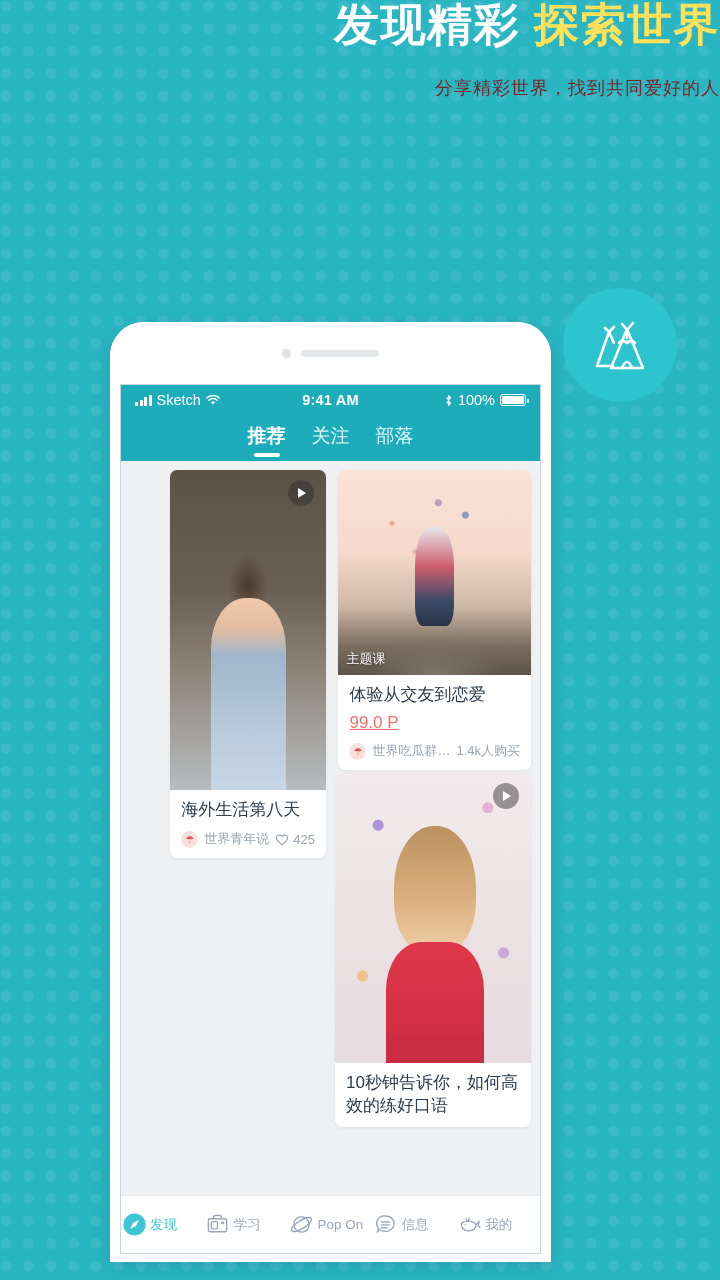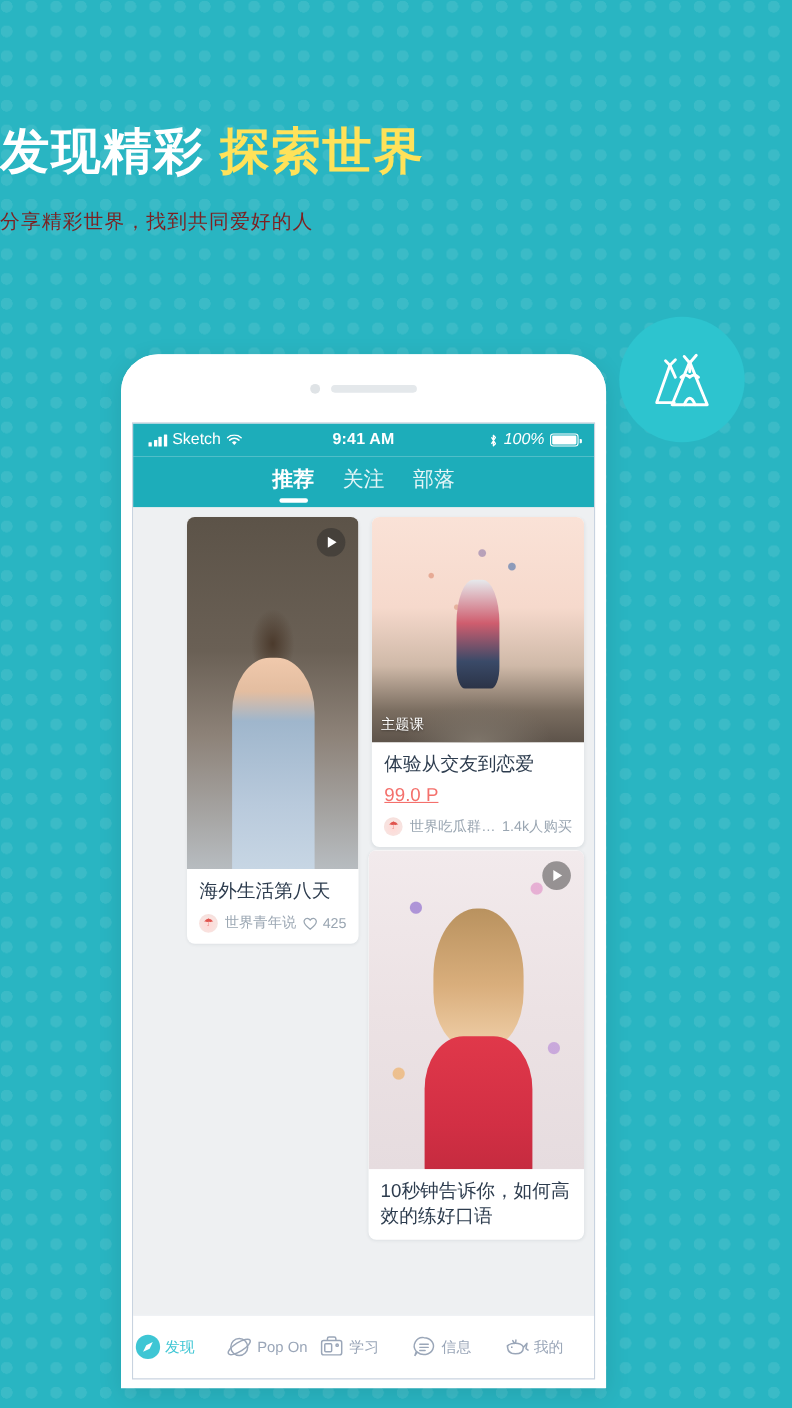--- a/index.html
+++ b/index.html
@@ -15,22 +15,21 @@
   
   #dots {
     position: absolute; inset: 0;
     background-image: radial-gradient(circle at 6px 6px, rgba(255,255,255,0.085) 5.2px, rgba(255,255,255,0) 5.6px);
     background-size: 22.5px 22.5px;
     pointer-events: none;
   }
   
   .hero {
     position: absolute; top: 0; left: 0; right: 0;
-    text-align: left;
-    padding-top: 113px;
+    text-align: right;
   }
   .hero-title {
     font-size: 45px;
     font-weight: bold;
     letter-spacing: 1.5px;
     color: #ffffff;
     line-height: 1.1;
     white-space: nowrap;
   }
   .hero-title .accent { color: #ffe259; }
@@ -85,21 +84,21 @@
   .statusbar {
     height: 30px; flex: 0 0 30px;
     background: #1dadba;
     color: #fff;
     display: flex; align-items: center;
     padding: 0 14px;
     font-size: 14.5px;
     position: relative;
   }
   .sb-left { display: flex; align-items: center; gap: 5px; }
-  .sb-right { display: flex; align-items: center; gap: 5px; margin-left: auto; font-style: italic; }
+  .sb-right { display: flex; align-items: center; gap: 5px; margin-left: auto; }
   .sb-center {
     position: absolute; left: 0; right: 0; text-align: center;
     font-weight: bold; font-size: 14.5px; letter-spacing: .2px;
   }
   .sig { display: flex; align-items: flex-end; gap: 1.5px; height: 11px; }
   .sig i { width: 3px; background: #fff; border-radius: .5px; display: block; }
   .sig i:nth-child(1){height:4px}.sig i:nth-child(2){height:6px}
   .sig i:nth-child(3){height:8.5px}.sig i:nth-child(4){height:11px}
   .batt {
     width: 26px; height: 12px; border: 1.3px solid #fff; border-radius: 3px;
@@ -407,38 +406,38 @@
           <svg width="25" height="25" viewBox="0 0 26 26">
             <circle cx="13" cy="13" r="11.5" fill="#3ec6d4"></circle>
             <path d="M17.6 8.4 L11.4 11.4 L8.4 17.6 L14.6 14.6 Z" fill="#ffffff"></path>
           </svg>
         </span>
         <span>发现</span>
       </div>
 
       <div class="nav-item">
         <span class="nav-ico">
-          <svg width="25" height="25" viewBox="0 0 26 26" fill="none" stroke="#9aa6b8" stroke-width="1.4">
-            <circle cx="13" cy="13" r="8"></circle>
-            <ellipse cx="13" cy="13" rx="12" ry="4.2" transform="rotate(-32 13 13)"></ellipse>
-          </svg>
-        </span>
-        <span>Pop On</span>
-      </div>
-
-      <div class="nav-item">
-        <span class="nav-ico">
           <svg width="25" height="25" viewBox="0 0 26 26" fill="none" stroke="#9aa6b8" stroke-width="1.4" stroke-linejoin="round">
             <rect x="3.5" y="7" width="19" height="13.5" rx="2"></rect>
             <path d="M9 7 V5.2 a1.6 1.6 0 0 1 1.6-1.6 h4.8 A1.6 1.6 0 0 1 17 5.2 V7"></path>
             <rect x="6.5" y="10" width="6.5" height="7.5" rx="1"></rect>
             <circle cx="18.2" cy="11.3" r="1.1"></circle>
           </svg>
         </span>
         <span>学习</span>
+      </div>
+
+      <div class="nav-item">
+        <span class="nav-ico">
+          <svg width="25" height="25" viewBox="0 0 26 26" fill="none" stroke="#9aa6b8" stroke-width="1.4">
+            <circle cx="13" cy="13" r="8"></circle>
+            <ellipse cx="13" cy="13" rx="12" ry="4.2" transform="rotate(-32 13 13)"></ellipse>
+          </svg>
+        </span>
+        <span>Pop On</span>
       </div>
 
       <div class="nav-item">
         <span class="nav-ico">
           <svg width="25" height="25" viewBox="0 0 26 26" fill="none" stroke="#9aa6b8" stroke-width="1.4" stroke-linecap="round">
             <path d="M13 4.2 a9 8 0 1 1 -6.4 13.7 L4.2 21.5 l1.5 -4.2 A8 8 0 0 1 13 4.2 Z"></path>
             <path d="M9 10.4 h8"></path>
             <path d="M9 13.4 h8"></path>
             <path d="M9 16.4 h5"></path>
           </svg>

